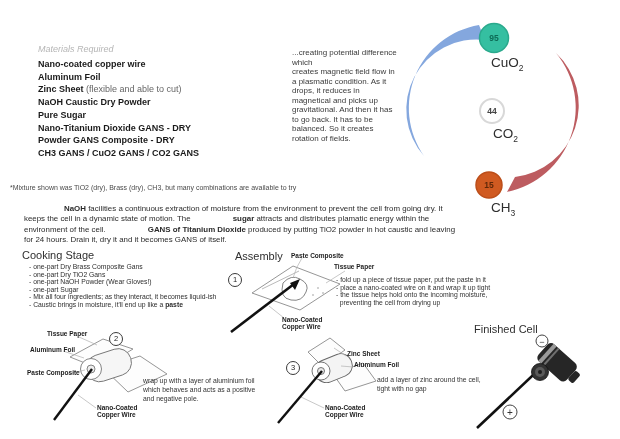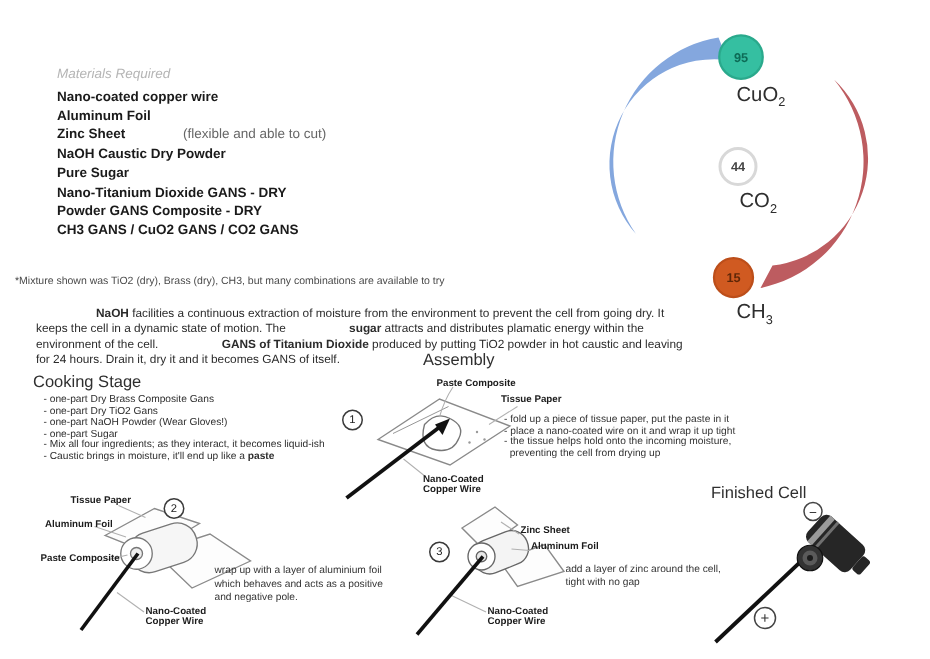--- a/index.html
+++ b/index.html
@@ -6,21 +6,21 @@
   .canvas {
     position:relative; width:620px; height:439px; background:#ffffff;
     font-family:"Liberation Sans", sans-serif; overflow:hidden; color:#222;
   }
   svg.layer { position:absolute; left:0; top:0; z-index:1; }
   .txt { position:absolute; z-index:2; }
 
   .title { font-size:12px; color:#3d3d3d; letter-spacing:.2px; }
   .mat-head { font-size:9px; font-style:italic; color:#b5b5b5; }
   .mat-item { font-size:9px; font-weight:bold; color:#1a1a1a; line-height:12.7px; white-space:nowrap; }
-  .mat-note { font-weight:normal; color:#666;padding-left:36px; }
+  .mat-note { font-weight:normal; color:#666; }
   .footnote { font-size:7px; color:#4a4a4a; }
   .para { font-size:7.9px; color:#2b2b2b; line-height:10.4px; width:437px; }
   .para .b { font-weight:bold;padding-left:40px; }
   .flow { font-size:8px; color:#3a3a3a; line-height:9.5px; white-space:pre-line; width:140px; }
   .formula { font-size:13.5px; color:#2e2e2e;margin-left:24px; }
   .formula sub { font-size:8.5px; }
   .h2 { font-size:11px; color:#2f2f2f; }
   .list-line { font-size:6.8px; color:#2e2e2e; line-height:7.6px; white-space:nowrap; }
   .list-line .b { font-weight:bold; }
   .step-circle {
@@ -125,36 +125,46 @@
     <div class="mat-item"><span>Nano-Titanium Dioxide GANS - DRY</span><span class="mat-note"></span></div>
     <div class="mat-item"><span>Powder GANS Composite - DRY</span><span class="mat-note"></span></div>
     <div class="mat-item"><span>CH3 GANS / CuO2 GANS / CO2 GANS</span><span class="mat-note"></span></div>
   </div>
   <div class="txt footnote" style="left:10px; top:184px;">*Mixture shown was TiO2 (dry), Brass (dry), CH3, but many combinations are available to try</div>
 
   <div class="txt para" style="left:24px; top:204px;">
     <span class="b">NaOH</span><span> facilities a continuous extraction of moisture from the environment to prevent the cell from going dry. It keeps the cell in a dynamic state of motion. The </span><span class="b">sugar</span><span> attracts and distributes plamatic energy within the environment of the cell. </span><span class="b">GANS of Titanium Dioxide</span><span> produced by putting TiO2 powder in hot caustic and leaving for 24 hours. Drain it, dry it and it becomes GANS of itself.</span>
   </div>
 
+  <div class="txt flow" style="left:292px; top:48px;">...creating potential difference
+which
+creates magnetic field flow in
+a plasmatic condition. As it
+drops, it reduces in
+magnetical and picks up
+gravitational. And then it has
+to go back. It has to be
+balanced. So it creates
+rotation of fields.</div>
 
   <div class="txt formula" style="left:467px; top:55px;"><span>CuO</span><sub>2</sub></div>
   <div class="txt formula" style="left:469px; top:126px;"><span>CO</span><sub>2</sub></div>
   <div class="txt formula" style="left:467px; top:200px;"><span>CH</span><sub>3</sub></div>
 
   <div class="txt h2" style="left:22px; top:249px;">Cooking Stage</div>
   <div class="txt" style="left:29px; top:263px;">
     <div class="list-line">- one-part Dry Brass Composite Gans</div>
     <div class="list-line">- one-part Dry TiO2 Gans</div>
     <div class="list-line">- one-part NaOH Powder (Wear Gloves!)</div>
     <div class="list-line">- one-part Sugar</div>
     <div class="list-line">- Mix all four ingredients; as they interact, it becomes liquid-ish</div>
     <div class="list-line"><span>- Caustic brings in moisture, it'll end up like a </span><span class="b">paste</span></div>
   </div>
 
-  <div class="txt h2" style="left:235px; top:234px;margin-left:47px;">Assembly</div>
+  <div class="txt h2" style="left:235px; top:250px;">Assembly</div>
   <div class="txt step-circle" style="left:228px; top:273px;">1</div>
   <div class="txt lbl" style="left:291px; top:252px;">Paste Composite</div>
   <div class="txt lbl" style="left:334px; top:263px;">Tissue Paper</div>
   <div class="txt lbl" style="left:282px; top:316px;">Nano-Coated
 Copper Wire</div>
   <div class="txt bullets" style="left:336px; top:276px;">- fold up a piece of tissue paper, put the paste in it
 - place a nano-coated wire on it and wrap it up tight
 - the tissue helps hold onto the incoming moisture,
   preventing the cell from drying up</div>
 

